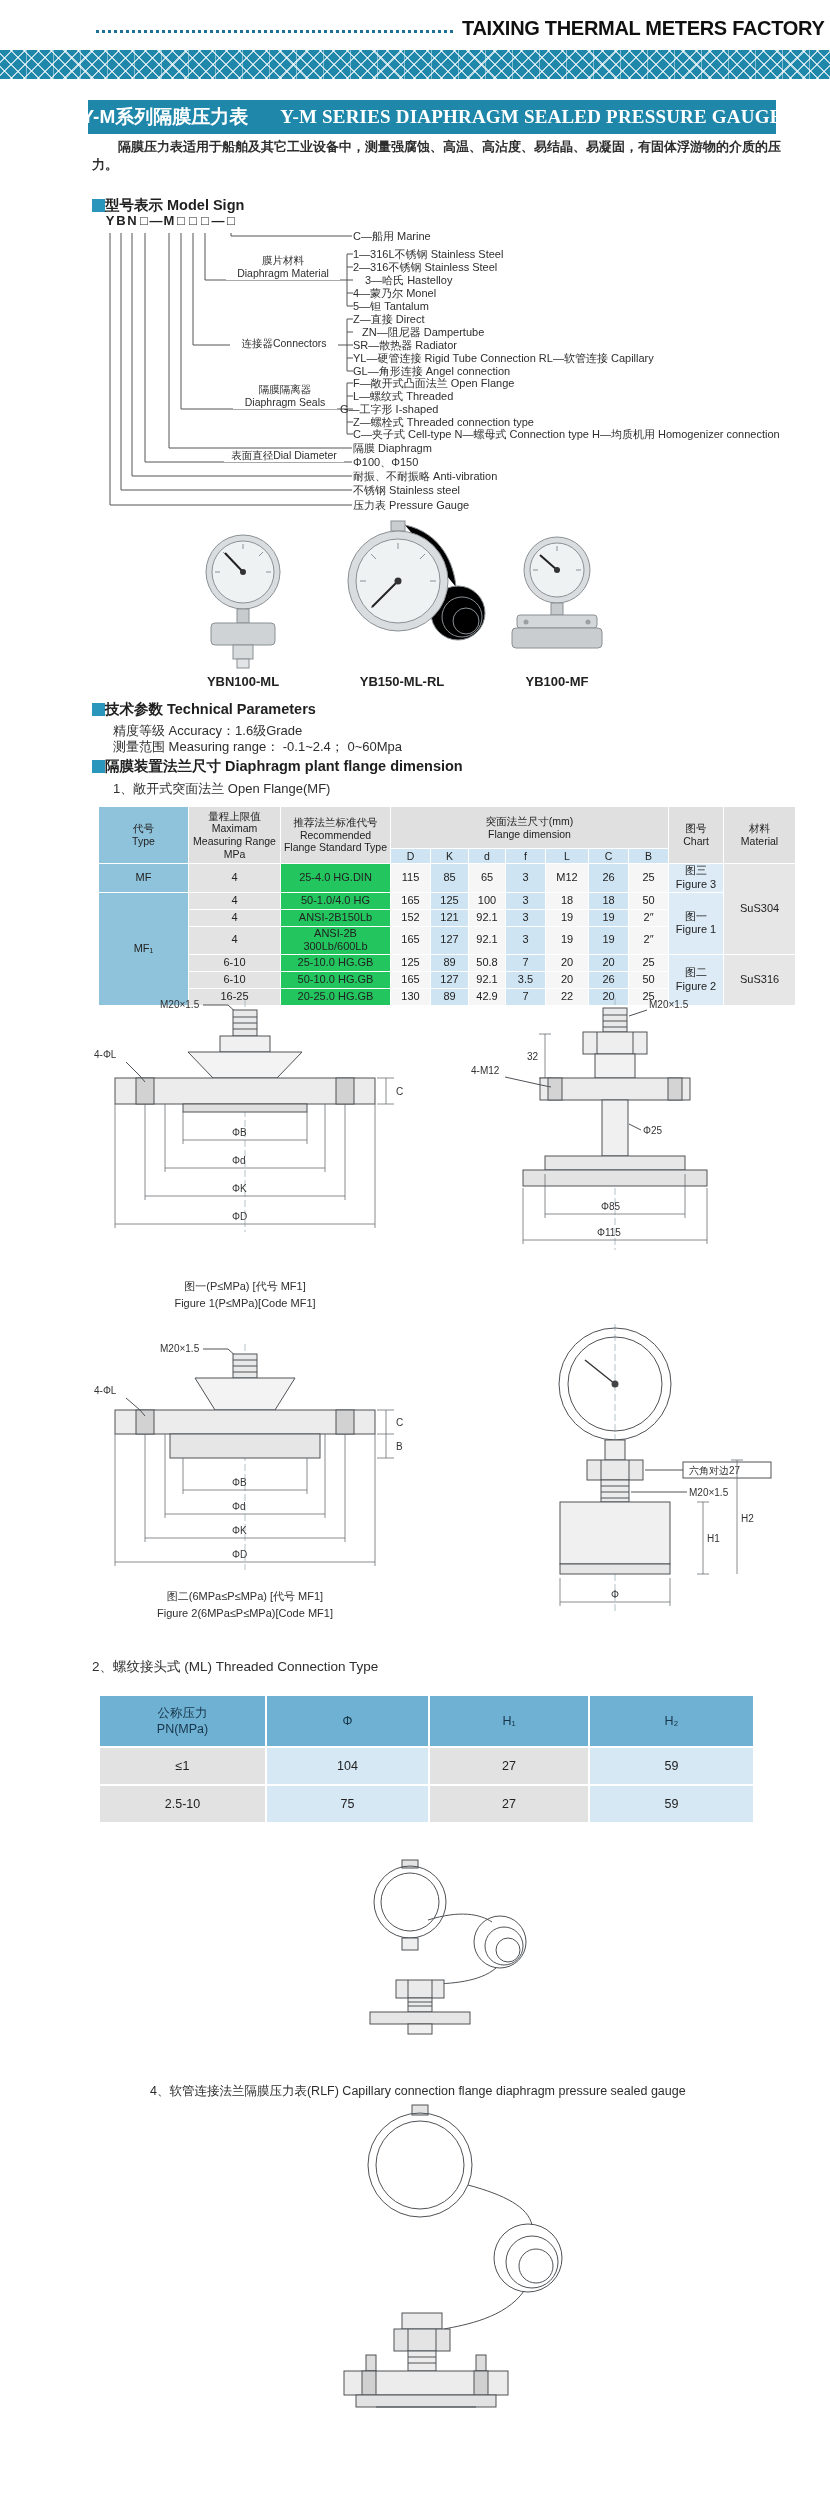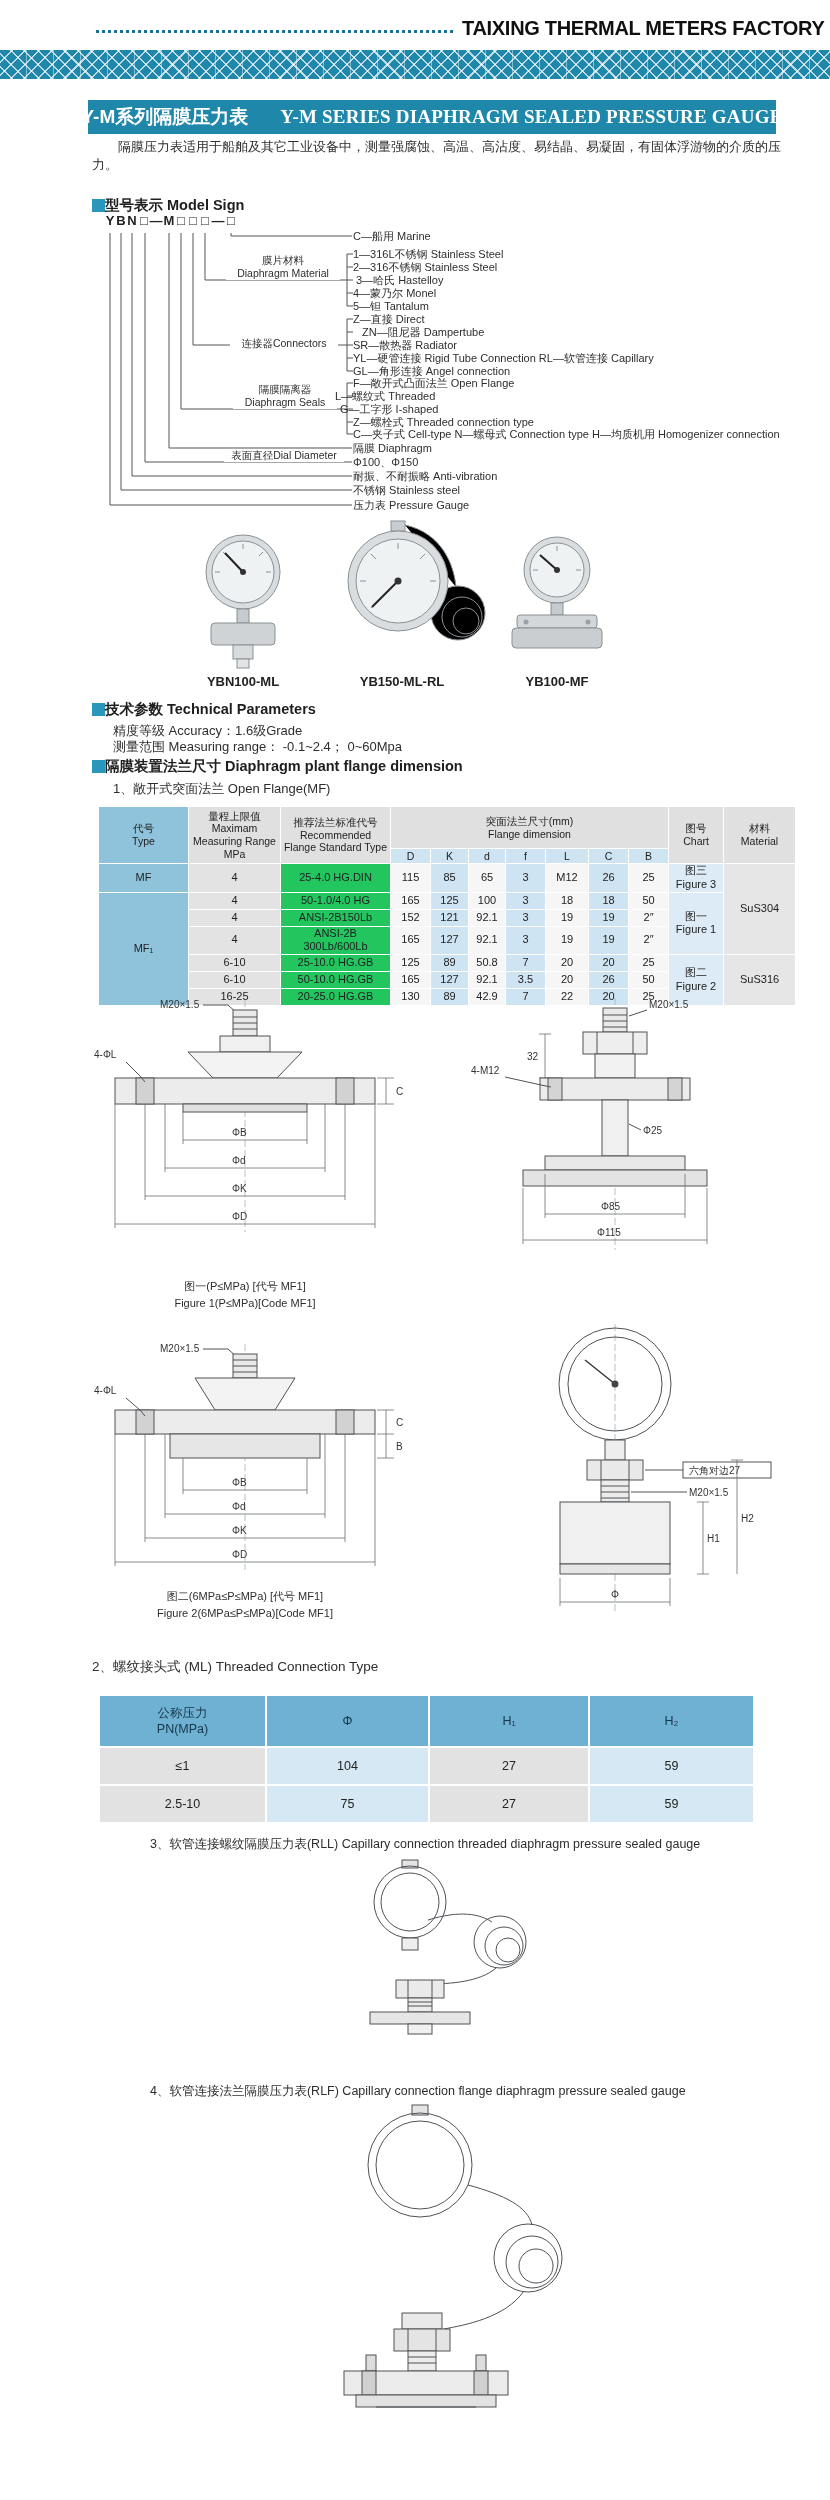--- a/index.html
+++ b/index.html
@@ -8,21 +8,21 @@
   .abs{position:absolute}
   .dotline{height:3px;background:repeating-linear-gradient(90deg,#1c6f97 0 3px,transparent 3px 6px)}
   .factory{font-weight:bold;font-size:20px;color:#101010;letter-spacing:-0.3px;white-space:nowrap}
   .band{background-color:#1f87aa;
         background-image:repeating-linear-gradient(45deg,transparent 0 8px,rgba(255,255,255,.7) 8px 9.5px),
                          repeating-linear-gradient(135deg,transparent 0 8px,rgba(255,255,255,.7) 8px 9.5px),
                          repeating-linear-gradient(90deg,transparent 0 26px,rgba(255,255,255,.45) 26px 27px)}
   .titlebar{background:#1f87aa;color:#fff;display:flex;align-items:center;justify-content:center;gap:32px;white-space:nowrap}
   .t-zh{font-size:19px;font-weight:bold}
   .t-en{font-family:"Liberation Serif",serif;font-size:19px;font-weight:bold;letter-spacing:.2px}
-  .intro-zh{font-size:13px;font-weight:normal;color:#2e2e2e;text-indent:26px;margin:0}
+  .intro-zh{font-size:13px;font-weight:bold;color:#2e2e2e;text-indent:26px;margin:0}
   .intro-en{font-size:13px;color:#333;line-height:1.35;text-indent:26px;margin:0}
   .sechead{display:flex;align-items:center;gap:0;font-size:14.5px;font-weight:bold;color:#1e1e1e;white-space:nowrap}
   .sq{width:13px;height:13px;background:#2a96bc;flex:none}
   .pline{font-size:13px;color:#2e2e2e;white-space:nowrap}
   .subline{font-size:13px;color:#2e2e2e;white-space:nowrap}
   .mi{font-size:11px;color:#2e2e2e;white-space:nowrap}
   .codechar{font-size:13px;font-weight:bold;width:14px;text-align:center;color:#222}
   .glabel{font-size:10.5px;color:#2e2e2e;text-align:center;background:#fff;line-height:1.25}
   .msvg line,.msvg polyline{stroke:#555;stroke-width:1;fill:none}
   table{border-collapse:collapse;table-layout:fixed}
@@ -117,37 +117,37 @@
   </svg>
 
   <span class="abs mi" style="left:353px;top:229px">C—船用 Marine</span>
 
   <div class="abs glabel" style="left:226px;top:254px;width:114px">
     <div>膜片材料</div>
     <div>Diaphragm Material</div>
   </div>
   <span class="abs mi" style="left:353px;top:247px">1—316L不锈钢 Stainless Steel</span>
   <span class="abs mi" style="left:353px;top:260px">2—316不锈钢 Stainless Steel</span>
-  <span class="abs mi" style="left:356px;top:273px">3—哈氏 Hastelloy</span>
+  <span class="abs mi" style="left:365px;top:273px">3—哈氏 Hastelloy</span>
   <span class="abs mi" style="left:353px;top:286px">4—蒙乃尔 Monel</span>
   <span class="abs mi" style="left:353px;top:299px">5—钽 Tantalum</span>
 
   <div class="abs glabel" style="left:230px;top:337px;width:108px">连接器Connectors</div>
   <span class="abs mi" style="left:353px;top:312px">Z—直接 Direct</span>
   <span class="abs mi" style="left:362px;top:325px">ZN—阻尼器 Dampertube</span>
   <span class="abs mi" style="left:353px;top:338px">SR—散热器 Radiator</span>
   <span class="abs mi" style="left:353px;top:351px">YL—硬管连接 Rigid Tube Connection  RL—软管连接 Capillary</span>
   <span class="abs mi" style="left:353px;top:364px">GL—角形连接 Angel connection</span>
 
   <div class="abs glabel" style="left:233px;top:383px;width:104px">
     <div>隔膜隔离器</div>
     <div>Diaphragm Seals</div>
   </div>
   <span class="abs mi" style="left:353px;top:376px">F—敞开式凸面法兰 Open Flange</span>
-  <span class="abs mi" style="left:335px;top:389px">L—螺纹式 Threaded</span>
+  <span class="abs mi" style="left:353px;top:389px">L—螺纹式 Threaded</span>
   <span class="abs mi" style="left:340px;top:402px">G—工字形 I-shaped</span>
   <span class="abs mi" style="left:353px;top:415px">Z—螺栓式 Threaded connection type</span>
   <span class="abs mi" style="left:353px;top:427px">C—夹子式 Cell-type  N—螺母式 Connection type  H—均质机用 Homogenizer connection</span>
 
   <span class="abs mi" style="left:353px;top:441px">隔膜 Diaphragm</span>
   <div class="abs glabel" style="left:224px;top:449px;width:120px">表面直径Dial Diameter</div>
   <span class="abs mi" style="left:353px;top:455px">Φ100、Φ150</span>
   <span class="abs mi" style="left:353px;top:469px">耐振、不耐振略 Anti-vibration</span>
   <span class="abs mi" style="left:353px;top:483px">不锈钢 Stainless steel</span>
   <span class="abs mi" style="left:353px;top:498px">压力表 Pressure Gauge</span>
@@ -529,21 +529,20 @@
     </tr>
     <tr style="height:38px">
       <td class="mlg" able="false">2.5-10</td>
       <td class="mlb">75</td>
       <td class="mlg">27</td>
       <td class="mlb">59</td>
     </tr>
   </tbody>
     </table>
 
-  <div class="abs subline" style="left:150px;top:1836px;font-size:12.5px">3、软管连接螺纹隔膜压力表(RLL) Capillary connection threaded diaphragm pressure sealed gauge</div>
 
   <svg class="abs draw" style="left:300px;top:1858px" width="280" height="205">
     <rect x="102" y="2" width="16" height="8" style="fill:#e4e4e4"></rect>
     <circle cx="110" cy="44" r="36"></circle>
     <circle cx="110" cy="44" r="29"></circle>
     <rect x="102" y="80" width="16" height="12" style="fill:#eeeeee"></rect>
     <path d="M128,62 C160,52 180,56 192,64"></path>
     <circle cx="200" cy="84" r="26"></circle>
       <circle cx="204" cy="88" r="19"></circle>
       <circle cx="208" cy="92" r="12"></circle>

